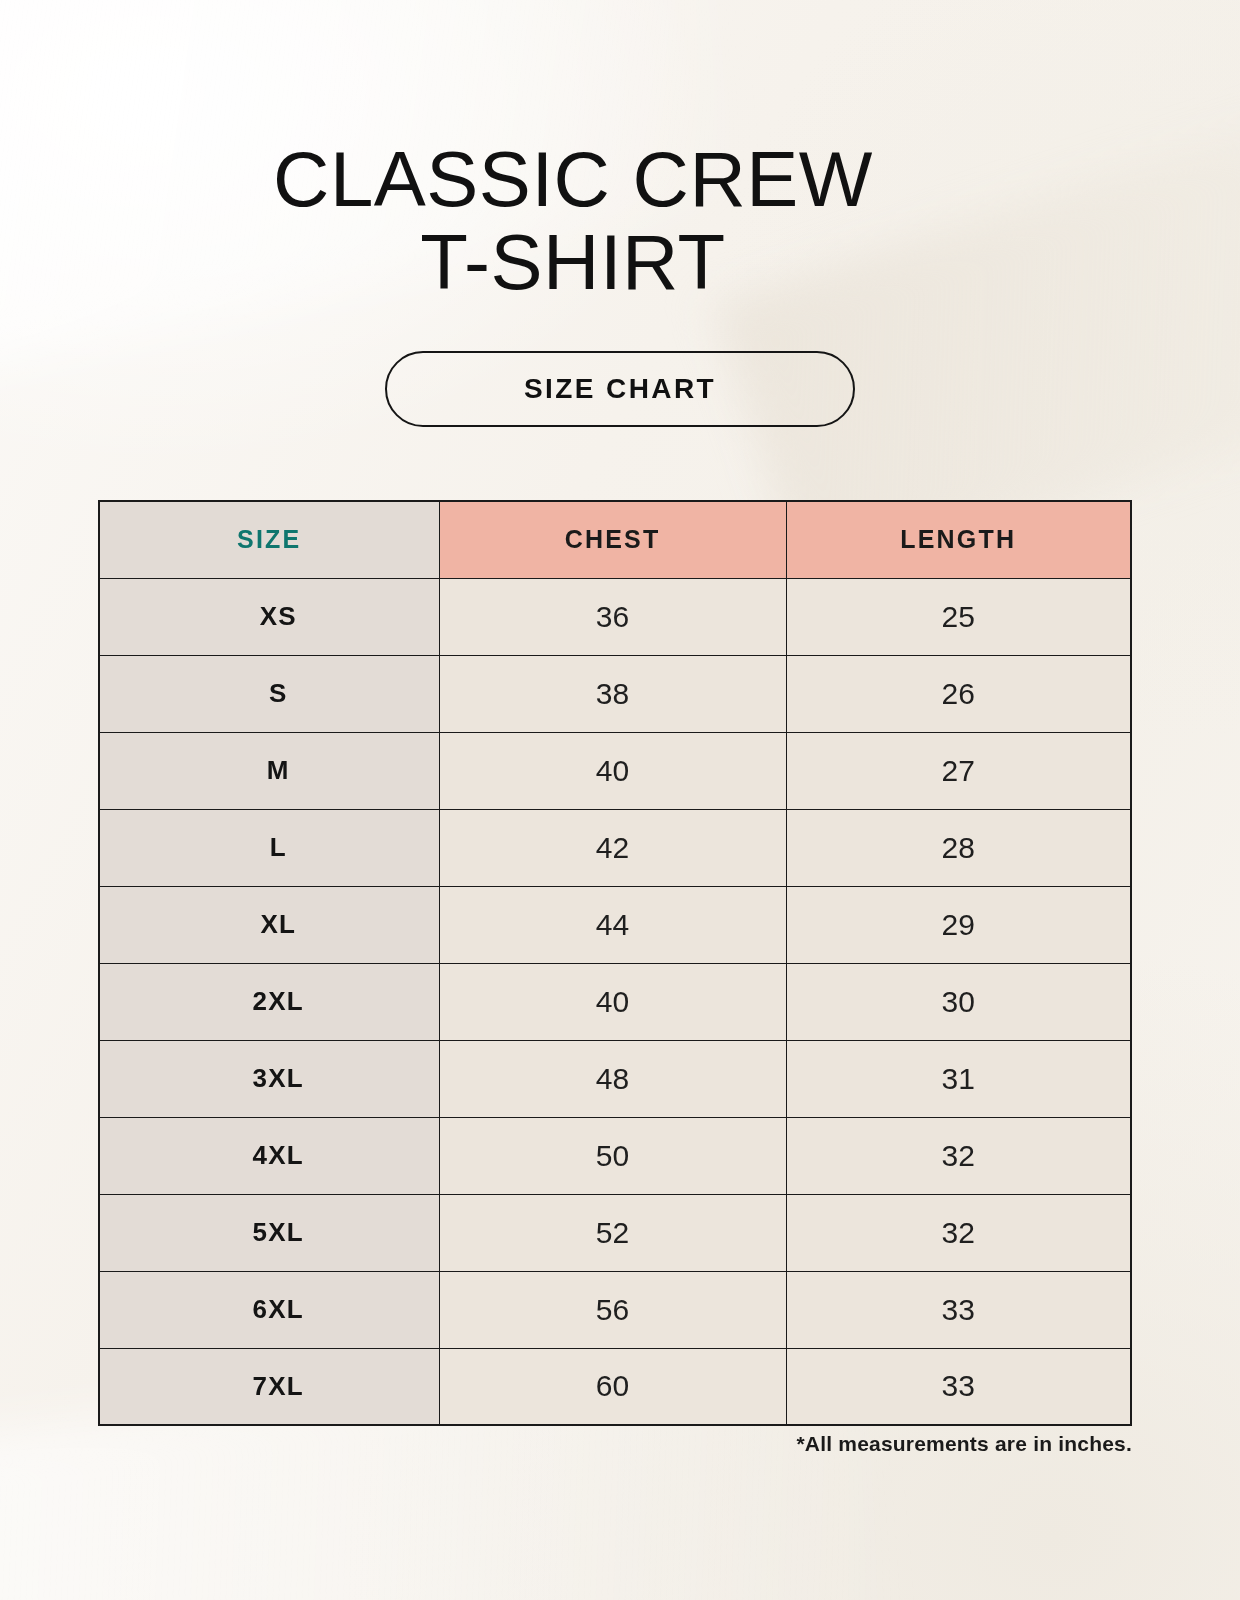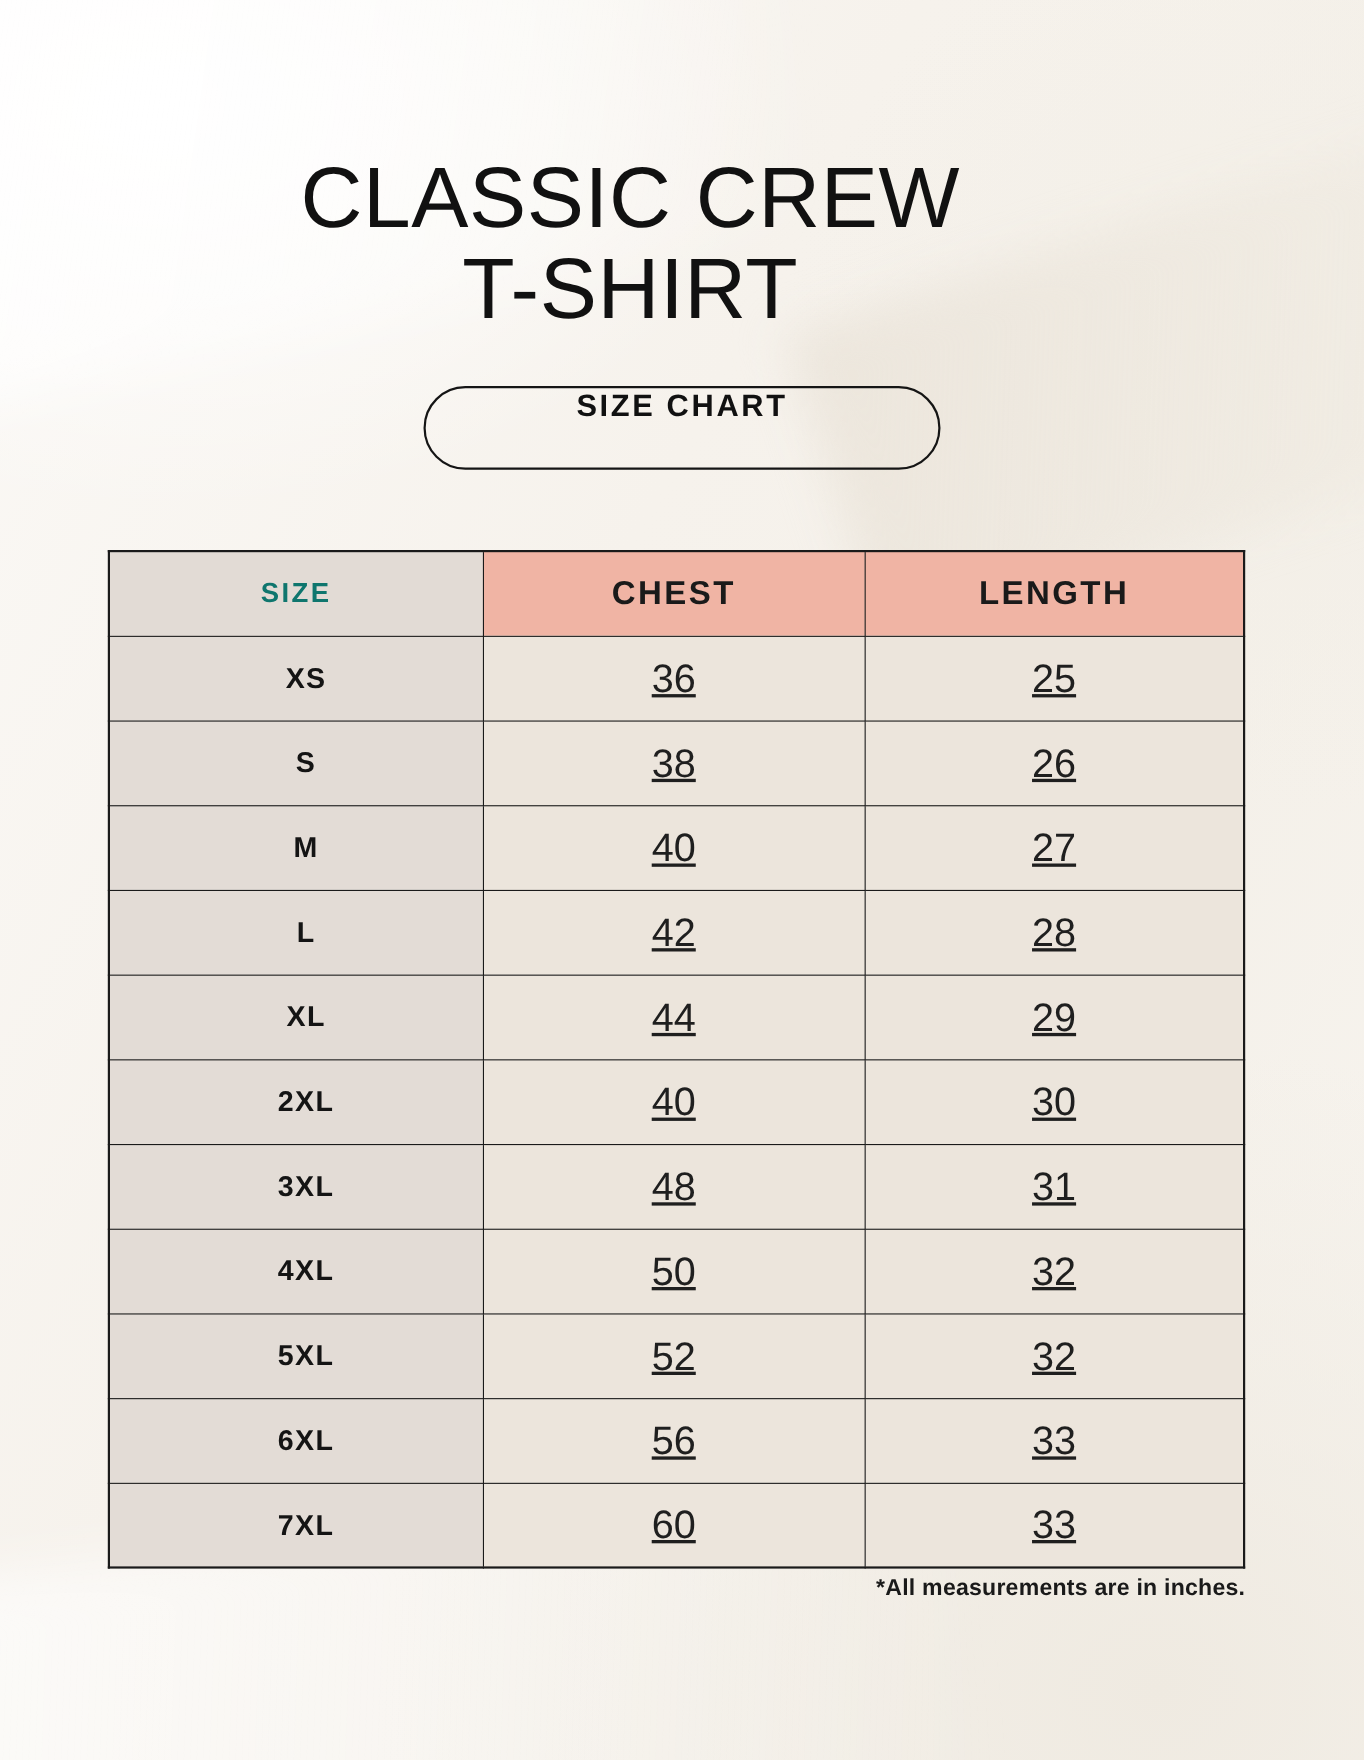--- a/index.html
+++ b/index.html
@@ -63,20 +63,21 @@
   .pill {
     position: absolute;
     top: 351px;
     left: 50%;
     transform: translateX(-50%);
     width: 470px;
     height: 76px;
     border: 2px solid #151515;
     border-radius: 40px;
     display: flex;
+    align-items: center;
     justify-content: center;
     box-sizing: border-box;
     background: transparent;
   }
   .pill-label {
     font-size: 28px;
     font-weight: 700;
     letter-spacing: 2.4px;
     color: #111111;
   }
@@ -108,40 +109,39 @@
   th.head-size {
     background: #e2dbd5;
     font-size: 25px;
     font-weight: 700;
     letter-spacing: 2.2px;
     color: #0f766e;
     height: 82px;
   }
   th.head-measure {
     background: #f0b4a4;
-    font-size: 30px;
+    font-size: 25px;
     font-weight: 700;
     letter-spacing: 2.2px;
     color: #1a1a1a;
     height: 82px;
   }
   td.cell-size {
     background: #e3dcd6;
     font-size: 26px;
     font-weight: 700;
     letter-spacing: 1.2px;
     color: #141414;
     padding-left: 19px;
   }
   td.cell-value {
     background: #ece5dc;
-    font-size: 36px;
+    font-size: 30px;
     font-weight: 400;
     color: #1f1f1f;
-    text-decoration: underline;
   }
 
   .footnote {
     position: absolute;
     top: 1432px;
     left: 98px;
     width: 1034px;
     text-align: right;
     font-size: 21px;
     font-weight: 700;

